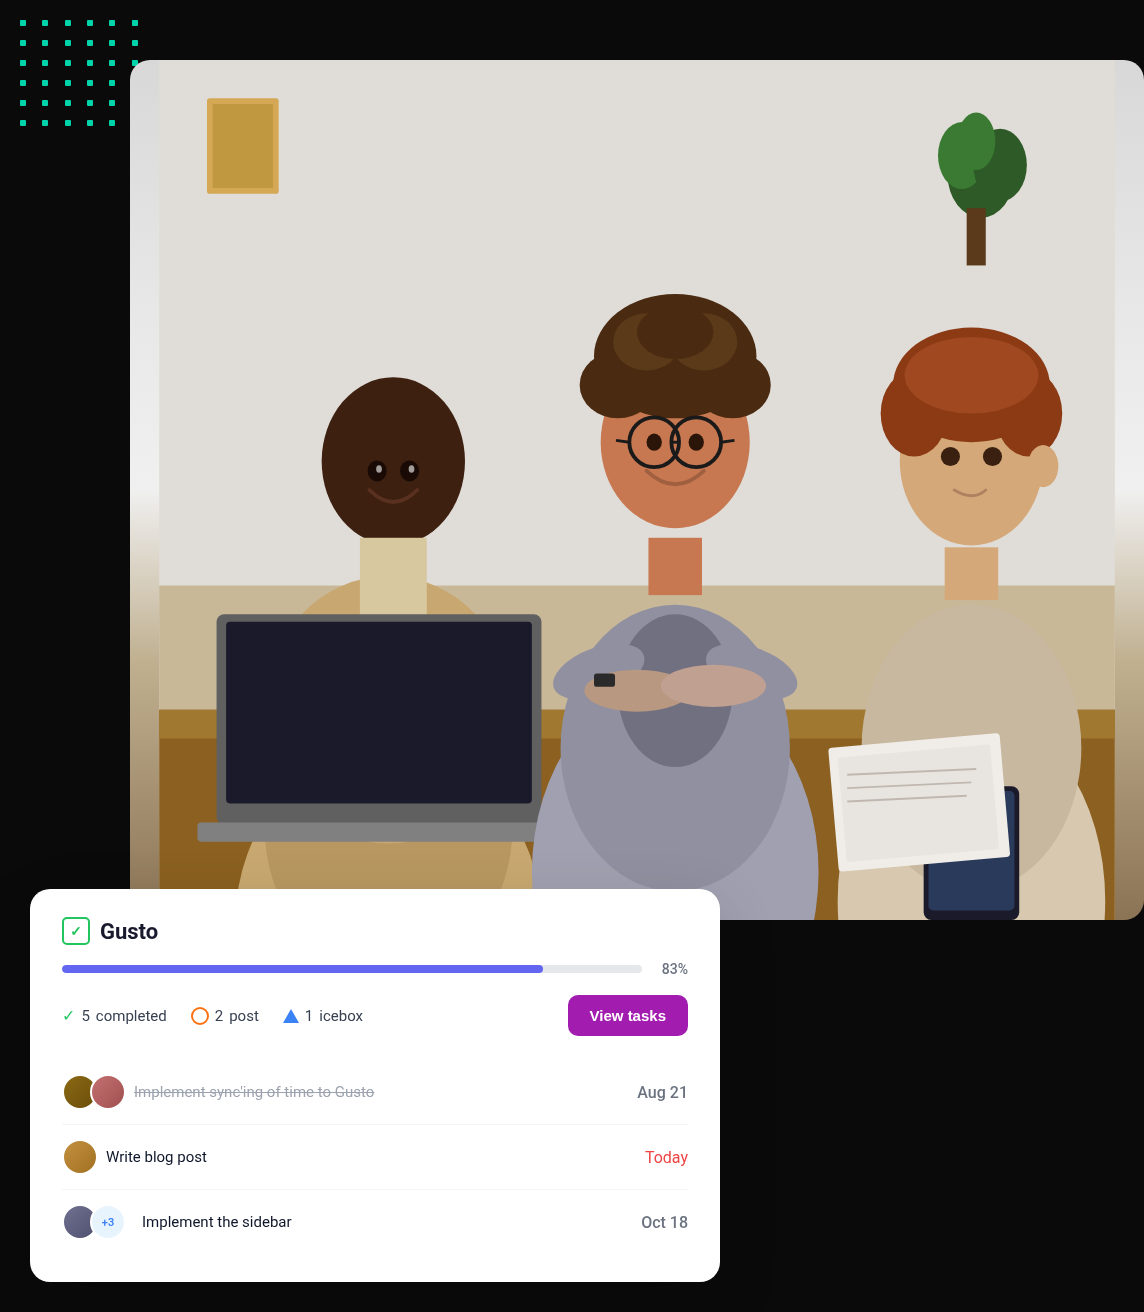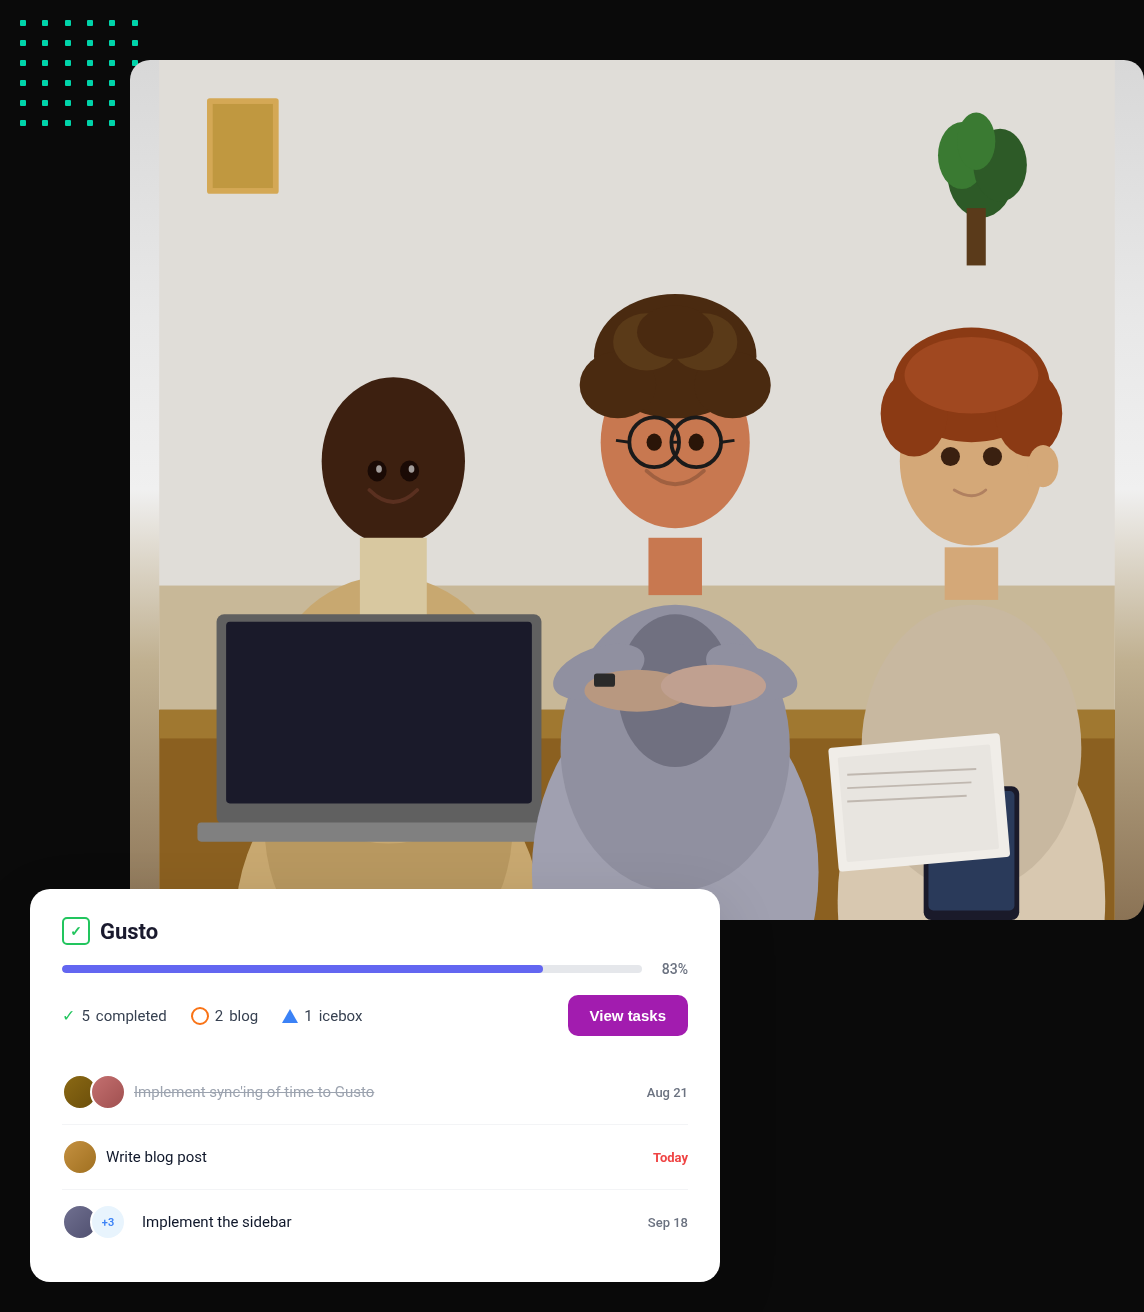--- a/index.html
+++ b/index.html
@@ -245,28 +245,28 @@
       font-size: 15px;
       color: #0f172a;
     }
 
     .task-name.strikethrough {
       text-decoration: line-through;
       color: #9ca3af;
     }
 
     .task-date {
-      font-size: 13px;
+      font-size: 16px;
       color: #6b7280;
       font-weight: 500;
     }
 
     .task-date.today {
       color: #ef4444;
-      font-weight: 700;
+      font-weight: 400;
     }
 
     
     .people-svg {
       position: absolute;
       inset: 0;
       width: 100%;
       height: 100%;
     }
   </style>
@@ -437,21 +437,21 @@
 
   <div class="stats-row">
     <div class="stat-item">
       <span class="stat-icon-check">✓</span>
       <span>5</span>
       <span>completed</span>
     </div>
     <div class="stat-item">
       <span class="stat-icon-open"></span>
       <span>2</span>
-      <span>blog</span>
+      <span>post</span>
     </div>
     <div class="stat-item">
       <span class="stat-icon-triangle"></span>
       <span>1</span>
       <span>icebox</span>
     </div>
     <button class="view-tasks-btn">View tasks</button>
   </div>
 
   <div class="task-list">
@@ -472,17 +472,17 @@
       <span class="task-name">Write blog post</span>
       <span class="task-date today">Today</span>
     </div>
 
     <div class="task-item">
       <div class="avatars">
         <div class="avatar avatar-4"></div>
         <div class="avatar-plus">+3</div>
       </div>
       <span class="task-name">Implement the sidebar</span>
-      <span class="task-date">Sep 18</span>
+      <span class="task-date">Oct 18</span>
     </div>
 
   </div>
 </div>
 
 </body></html>

